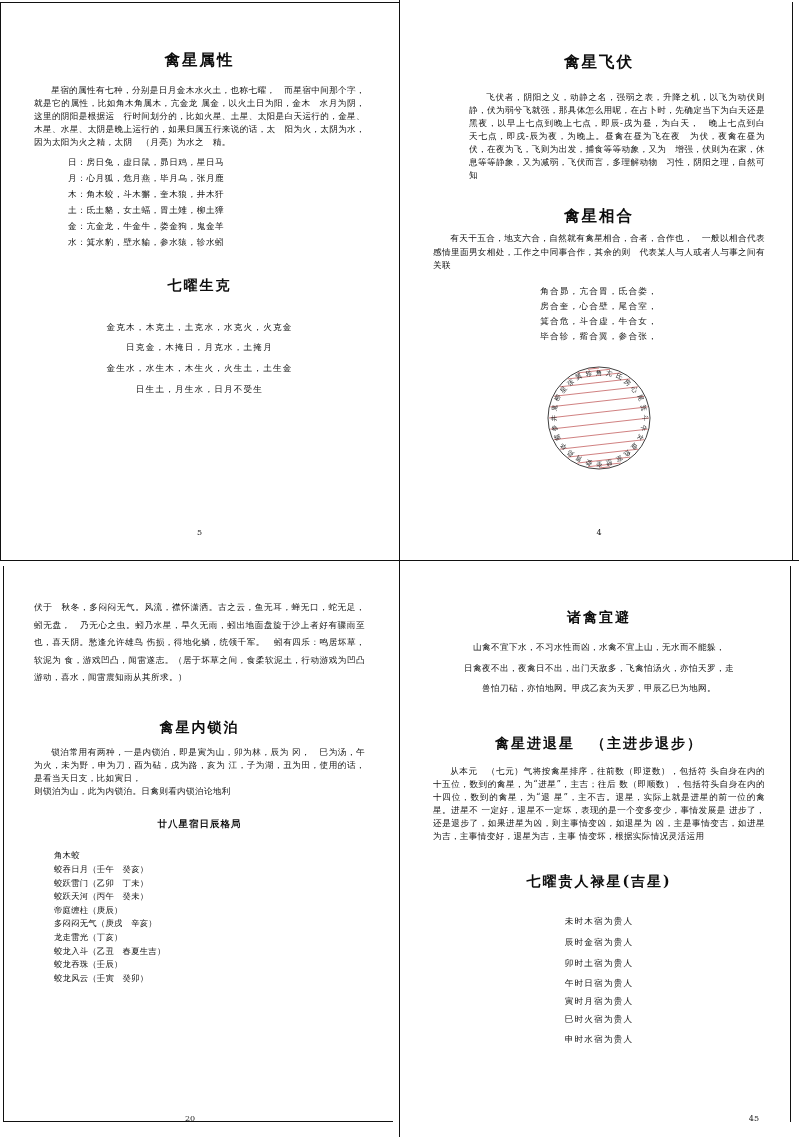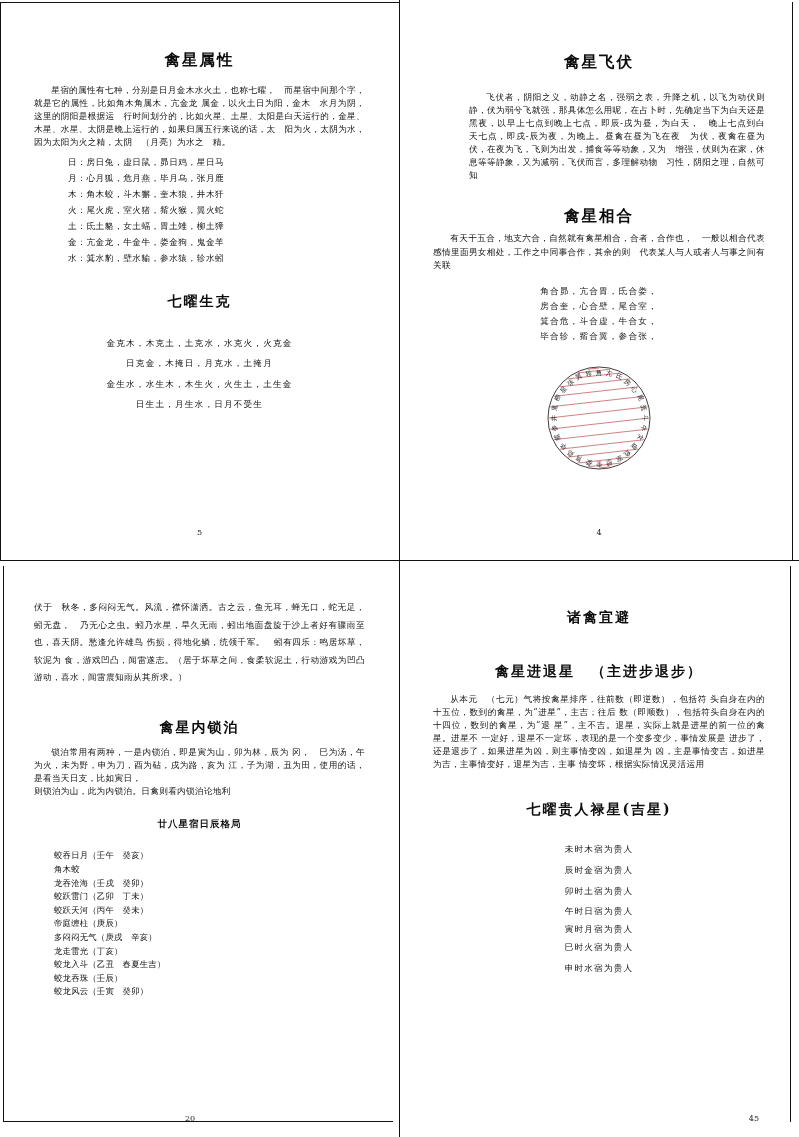--- a/index.html
+++ b/index.html
@@ -163,21 +163,20 @@
     <div class="page">
       <div class="page-inner">
         <h1 class="sec-title t-lg" style="margin-top:40px;">禽星属性</h1>
 
         <p class="body-para indent" style="margin-top:13px;">星宿的属性有七种，分别是日月金木水火土，也称七曜，　而星宿中间那个字，就是它的属性，比如角木角属木，亢金龙 属金，以火土日为阳，金木　水月为阴，这里的阴阳是根据运　行时间划分的，比如火星、土星、太阳是白天运行的，金星、　木星、水星、太阴是晚上运行的，如果归属五行来说的话，太　阳为火，太阴为水，因为太阳为火之精，太阴　（月亮）为水之　精。</p>
 
         <div class="attr-list">
           <div>日：房日兔，虚日鼠，昴日鸡，星日马</div>
           <div>月：心月狐，危月燕，毕月乌，张月鹿</div>
           <div>木：角木蛟，斗木獬，奎木狼，井木犴</div>
-          <div>火：尾火虎，室火猪，觜火猴，翼火蛇</div>
           <div>土：氐土貉，女土蝠，胃土雉，柳土獐</div>
           <div>金：亢金龙，牛金牛，娄金狗，鬼金羊</div>
           <div>水：箕水豹，壁水貐，参水猿，轸水蚓</div>
         </div>
 
         <h1 class="sec-title t-md" style="margin-top:26px;">七曜生克</h1>
 
         <div style="margin-top:22px;">
           <div class="center-line sp">金克木，木克土，土克水，水克火，火克金</div>
           <div class="center-line sp">日克金，木掩日，月克水，土掩月</div>
@@ -266,40 +265,44 @@
 
         <h1 class="sec-title t-md" style="margin-top:32px;">禽星内锁泊</h1>
 
         <p class="body-para indent" style="margin-top:9px;">锁泊常用有两种，一是内锁泊，即是寅为山，卯为林，辰为 冈，　巳为汤，午为火，未为野，申为刀，酉为砧，戌为路，亥为 江，子为湖，丑为田，使用的话，是看当天日支，比如寅日，</p>
 
         <p class="body-para" style="margin-top:0;">则锁泊为山，此为内锁泊。日禽则看内锁泊论地利</p>
 
         <div class="subhead" style="margin-top:20px;">廿八星宿日辰格局</div>
 
         <div class="mono-list" style="margin-top:18px; padding-left:20px;">
+          <div>角木蛟</div>
           <div>蛟吞日月（壬午　癸亥）</div>
-          <div>角木蛟</div>
-          <div>龙吞沧海（壬戌　癸卯）</div>
           <div>蛟跃雷门（乙卯　丁未）</div>
           <div>蛟跃天河（丙午　癸未）</div>
           <div>帝庭缠柱（庚辰）</div>
           <div>多闷闷无气（庚戌　辛亥）</div>
           <div>龙走雷光（丁亥）</div>
           <div>蛟龙入斗（乙丑　春夏生吉）</div>
           <div>蛟龙吞珠（壬辰）</div>
           <div>蛟龙风云（壬寅　癸卯）</div>
         </div>
       </div>
       <div class="pageno left">20</div>
     </div>
 
     <div class="page">
       <div class="page-inner" style="padding-top:38px;">
         <h1 class="sec-title t-md" style="margin-top:10px;">诸禽宜避</h1>
 
+        <div style="margin-top:10px;">
+          <div class="center-line sp" style="letter-spacing:0.4px;">山禽不宜下水，不习水性而凶，水禽不宜上山，无水而不能躲，</div>
+          <div class="center-line sp" style="letter-spacing:0.4px;">日禽夜不出，夜禽日不出，出门天敌多，飞禽怕汤火，亦怕天罗，走</div>
+          <div class="center-line sp" style="letter-spacing:0.4px;">兽怕刀砧，亦怕地网。甲戌乙亥为天罗，甲辰乙巳为地网。</div>
+        </div>
 
         <h1 class="sec-title t-md" style="margin-top:36px;">禽星进退星　（主进步退步）</h1>
 
         <p class="body-para indent" style="margin-top:12px;">从本元　（七元）气将按禽星排序，往前数（即逆数），包括符 头自身在内的十五位，数到的禽星，为“进星”，主吉；往后 数（即顺数），包括符头自身在内的十四位，数到的禽星，为“退 星”，主不吉。退星，实际上就是进星的前一位的禽　星。进星不 一定好，退星不一定坏，表现的是一个变多变少，事情发展是 进步了，还是退步了，如果进星为凶，则主事情变凶，如退星为 凶，主是事情变吉，如进星为吉，主事情变好，退星为吉，主事 情变坏，根据实际情况灵活运用</p>
 
         <h1 class="sec-title t-md" style="margin-top:30px;">七曜贵人禄星(吉星)</h1>
 
         <div style="margin-top:20px;">
           <div class="center-line sp">未时木宿为贵人</div>
           <div class="center-line sp">辰时金宿为贵人</div>

